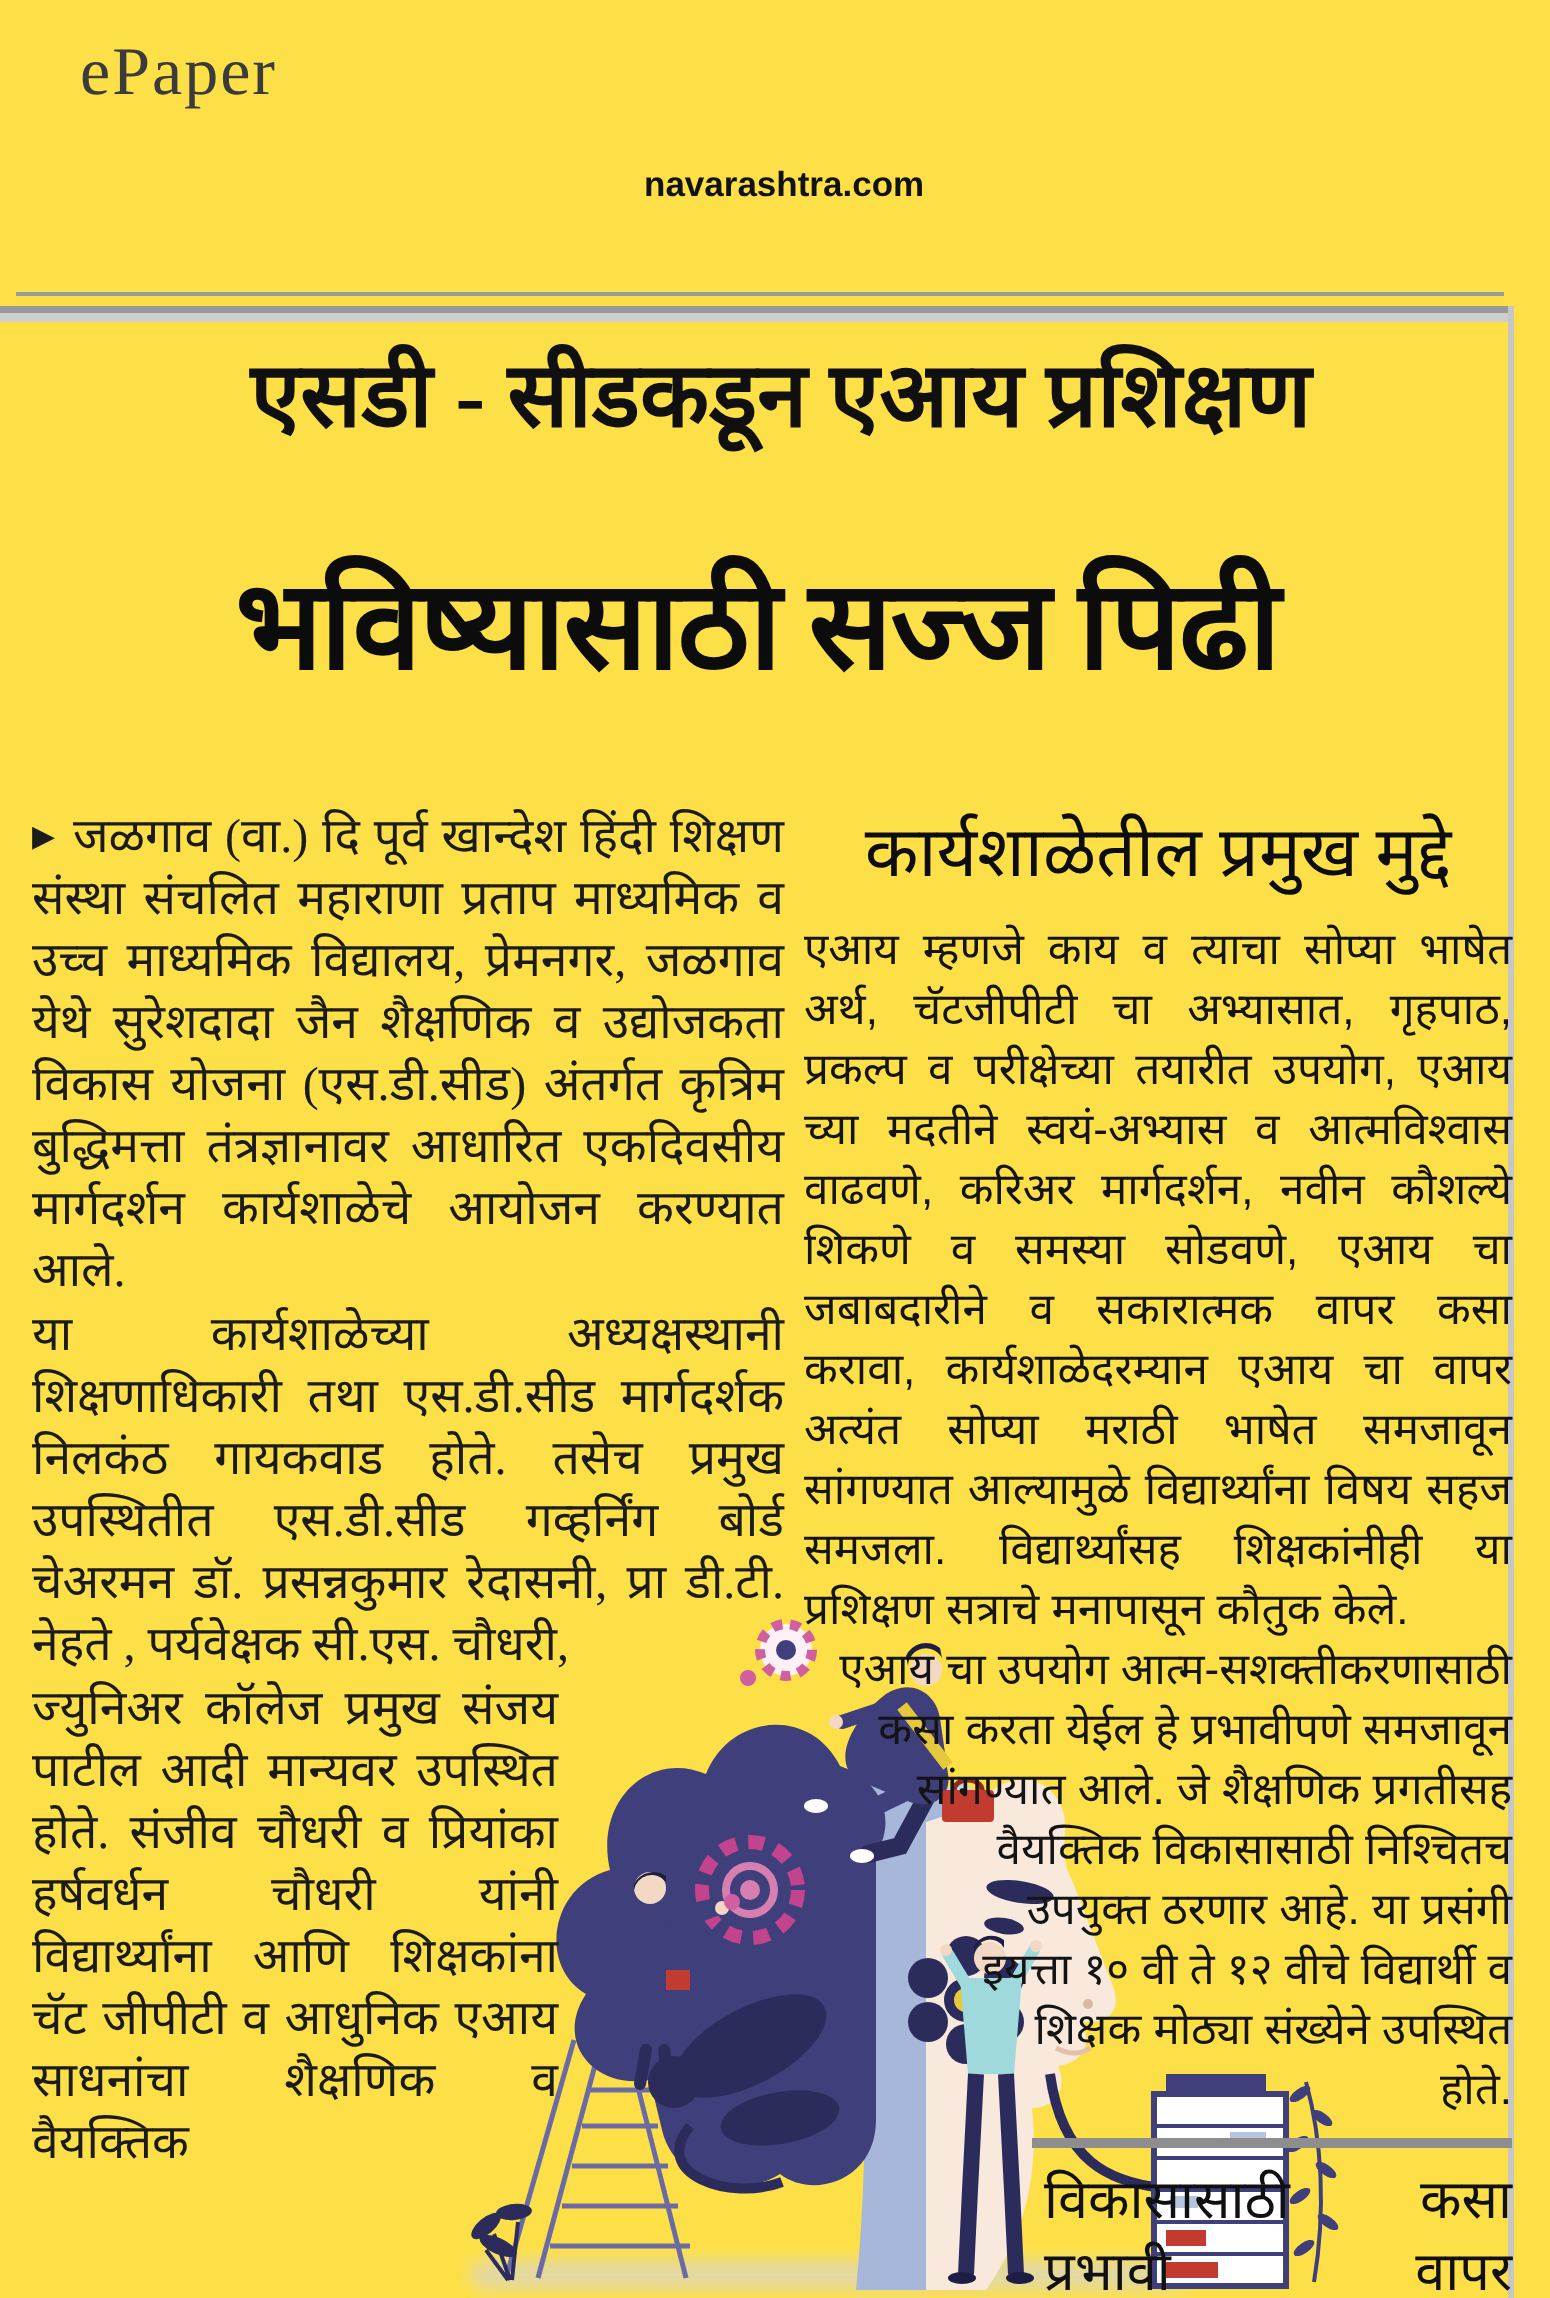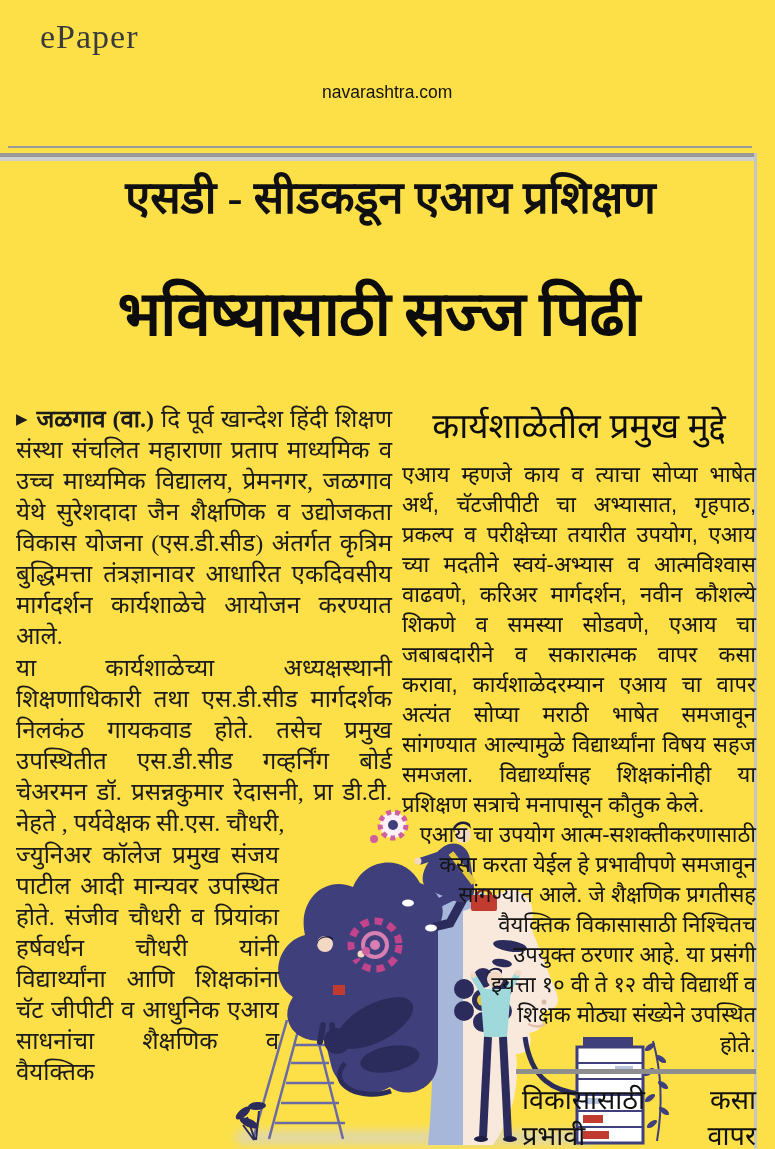--- a/index.html
+++ b/index.html
@@ -15,21 +15,21 @@
   }
   .masthead-logo {
     position:absolute; left:38px; top:56px;
     font-size:58px; font-weight:700; color:var(--masthead_red,#e0393c); line-height:62px;
     font-family:"Liberation Sans", sans-serif;
   }
   .dateline {
     position:absolute; left:322px; top:82px; display:flex; gap:12px; align-items:baseline;
     font-family:"Liberation Sans", sans-serif; font-size:17.5px; color:#121212;
   }
-  .dateline .site { font-weight:400; }
+  .dateline .site { font-weight:700; }
   
   .rule-thin { position:absolute; left:8px; top:146px; width:744px; height:2px; background:#9a9a9a; }
   .rule-band { position:absolute; left:0; top:153px; width:757px; height:8px;
     background:linear-gradient(#989898 0 45%, #cfcfcf 45% 100%); }
   .right-border { position:absolute; left:754px; top:153px; width:3px; height:996px; background:#c6c6c6; }
   
   .kicker {
     position:absolute; left:0; top:170px; width:757px; text-align:center;
     font-size:45px; font-weight:700; color:#101010; line-height:56px;padding-left:24px;
   }
@@ -39,21 +39,21 @@
   }
   .headline span { display:block;margin-top:44px; }
   
   .col-left {
     position:absolute; left:16px; top:404px; width:376px; z-index:2;
     font-size:24px; line-height:31px; text-align:justify; color:#1b1b1b;
   }
   .col-left p { margin-bottom:1px; }
   .col-left .narrow { width:263px; }
   .lead-marker { font-size:15px; vertical-align:3px; padding-right:8px; }
-  .lead-location { font-weight:700; }
+  .lead-location { font-weight:400; }
   .col-right {
     position:absolute; left:402px; top:404px; width:354px; z-index:2;
     font-size:22px; line-height:30px; text-align:justify; color:#141414;
     font-family:"Liberation Sans", sans-serif;
   }
   .sidebar-title {
     font-family:"Liberation Serif", serif;
     font-size:35px; font-weight:400; line-height:46px; color:#0d0d0d; margin-bottom:10px;
     text-align:center;
   }

